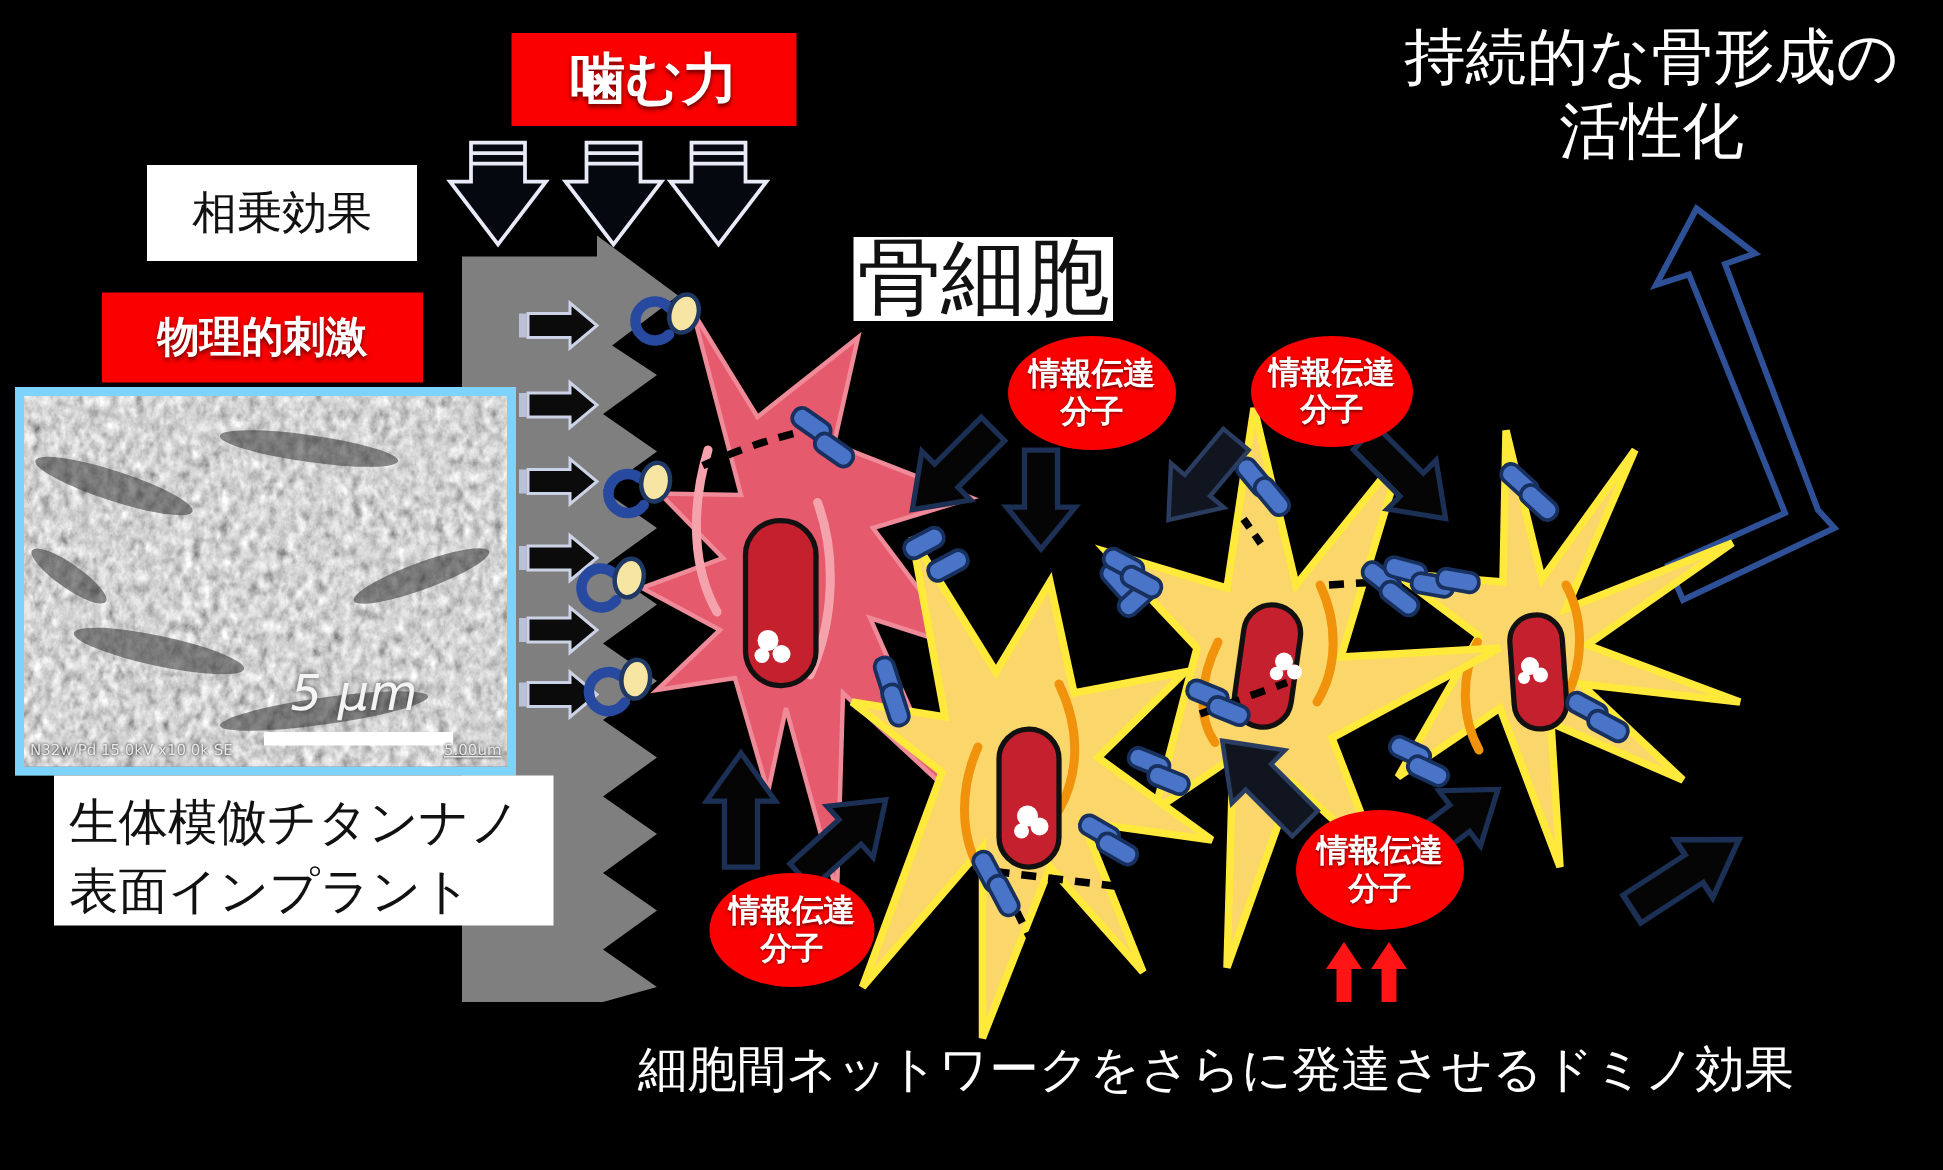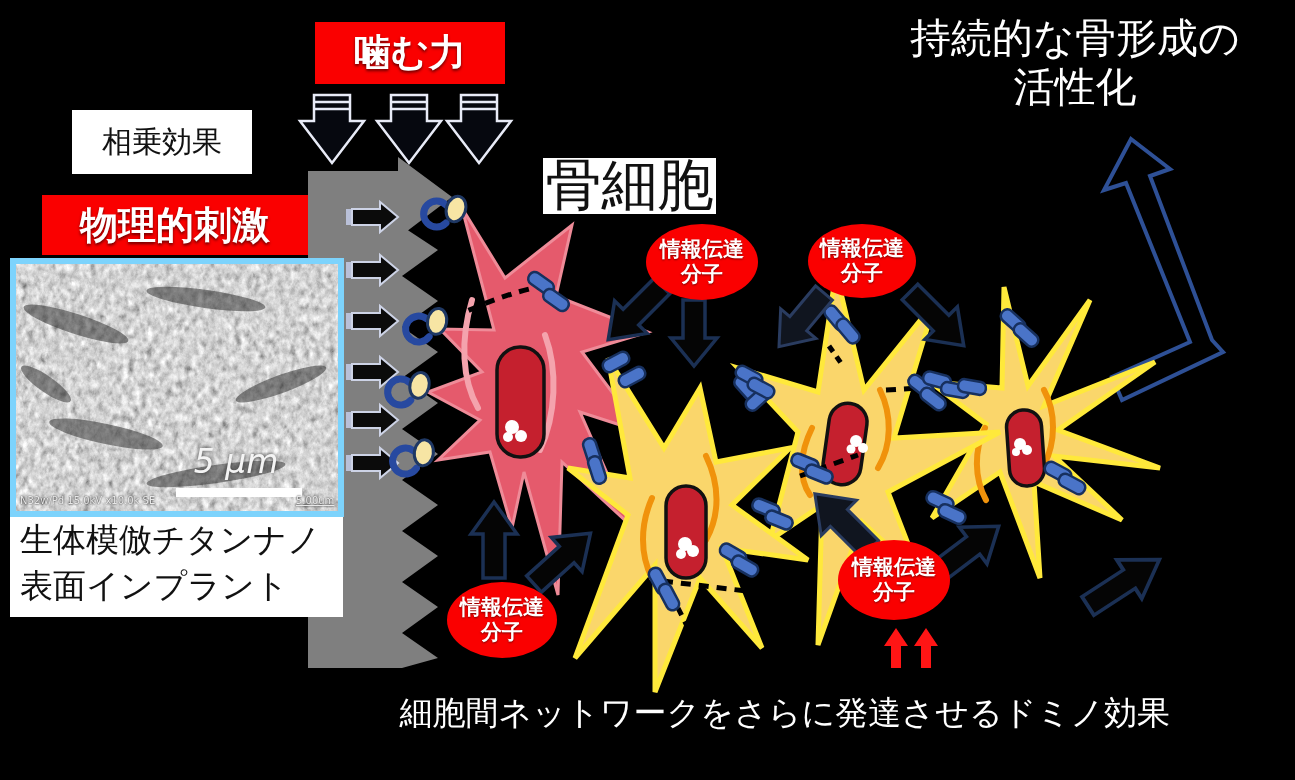--- a/index.html
+++ b/index.html
@@ -1,31 +1,31 @@
 <!DOCTYPE html>
 <html><head>
 <meta charset="utf-8">
 <style>
   html,body{margin:0;padding:0;background:#000;}
   #stage{position:relative;width:1295px;height:780px;background:#000;overflow:hidden;
          font-family:"DejaVu Sans","Liberation Sans",sans-serif;}
   #art{position:absolute;left:0;top:0;z-index:1;}
-  .ov{position:absolute;z-index:3;display:flex;flex-direction:column;align-items:center;justify-content:center;text-align:center;}
+  .ov{position:absolute;z-index:3;display:flex;flex-direction:column;align-items:center;justify-content:center;text-align:center;margin-left:26px;}
   .redbox{background:#FA0000;color:#fff;font-weight:bold;text-shadow:0 2px 3px rgba(60,0,0,.75);}
   .whitebox{background:#fff;color:#111;}
   .oval{background:#FA0000;border-radius:50%;color:#fff;font-weight:bold;font-size:21px;line-height:25px;
         text-shadow:0 1px 2px rgba(0,0,0,.5);justify-content:center;}
   .title{color:#fff;font-size:41px;line-height:49px;font-weight:500;}
   .caption{color:#fff;font-size:33px;font-weight:500;align-items:flex-end;}
   #sem{position:absolute;left:10px;top:258px;width:334px;height:259px;border:6px solid #7dd3fc;background:#777;z-index:2;box-sizing:border-box;}
   #sem .bar{position:absolute;left:160px;top:224px;width:126px;height:9px;background:#fff;}
   #sem .scale{position:absolute;left:150px;top:178px;width:140px;text-align:center;color:#f4f4f4;font-size:33px;font-style:italic;text-shadow:0 0 4px #333;}
   #sem .meta{position:absolute;color:#e8e8e8;font-size:10px;text-shadow:0 0 2px #000;}
   #implant-caption{left:10px;top:517px;width:333px;height:100px;background:#fff;color:#111;
-       font-size:33px;line-height:46px;font-weight:500;align-items:flex-start;padding-left:10px;box-sizing:border-box;justify-content:flex-start;z-index:3;}
+       font-size:33px;line-height:46px;font-weight:500;align-items:flex-start;padding-left:10px;box-sizing:border-box;justify-content:flex-end;z-index:3;}
 </style>
 </head>
 <body>
 
 <div id="stage">
 
 <svg id="art" width="1295" height="780" viewBox="0 0 1295 780">
   <defs>
     <filter id="semNoise" x="0" y="0" width="100%" height="100%">
       <feTurbulence type="fractalNoise" baseFrequency="0.16 0.12" numOctaves="5" seed="7"></feTurbulence>
@@ -311,21 +311,21 @@
 </div>
 
 <div class="ov redbox" style="left:315px;top:22px;width:190px;height:62px;font-size:37px;">
   <span>噛む力</span>
 </div>
 
 <div class="ov whitebox" style="left:72px;top:110px;width:180px;height:64px;font-size:30px;">
   <span>相乗効果</span>
 </div>
 
-<div class="ov redbox" style="left:42px;top:195px;width:266px;height:60px;font-size:38px;">
+<div class="ov redbox" style="left:42px;top:195px;width:214px;height:60px;font-size:28px;">
   <span>物理的刺激</span>
 </div>
 
 <div class="ov whitebox" style="left:543px;top:158px;width:173px;height:56px;font-size:56px;">
   <span>骨細胞</span>
 </div>
 
 <div class="ov" id="implant-caption">
   <span>生体模倣チタンナノ</span>
   <span>表面インプラント</span>

